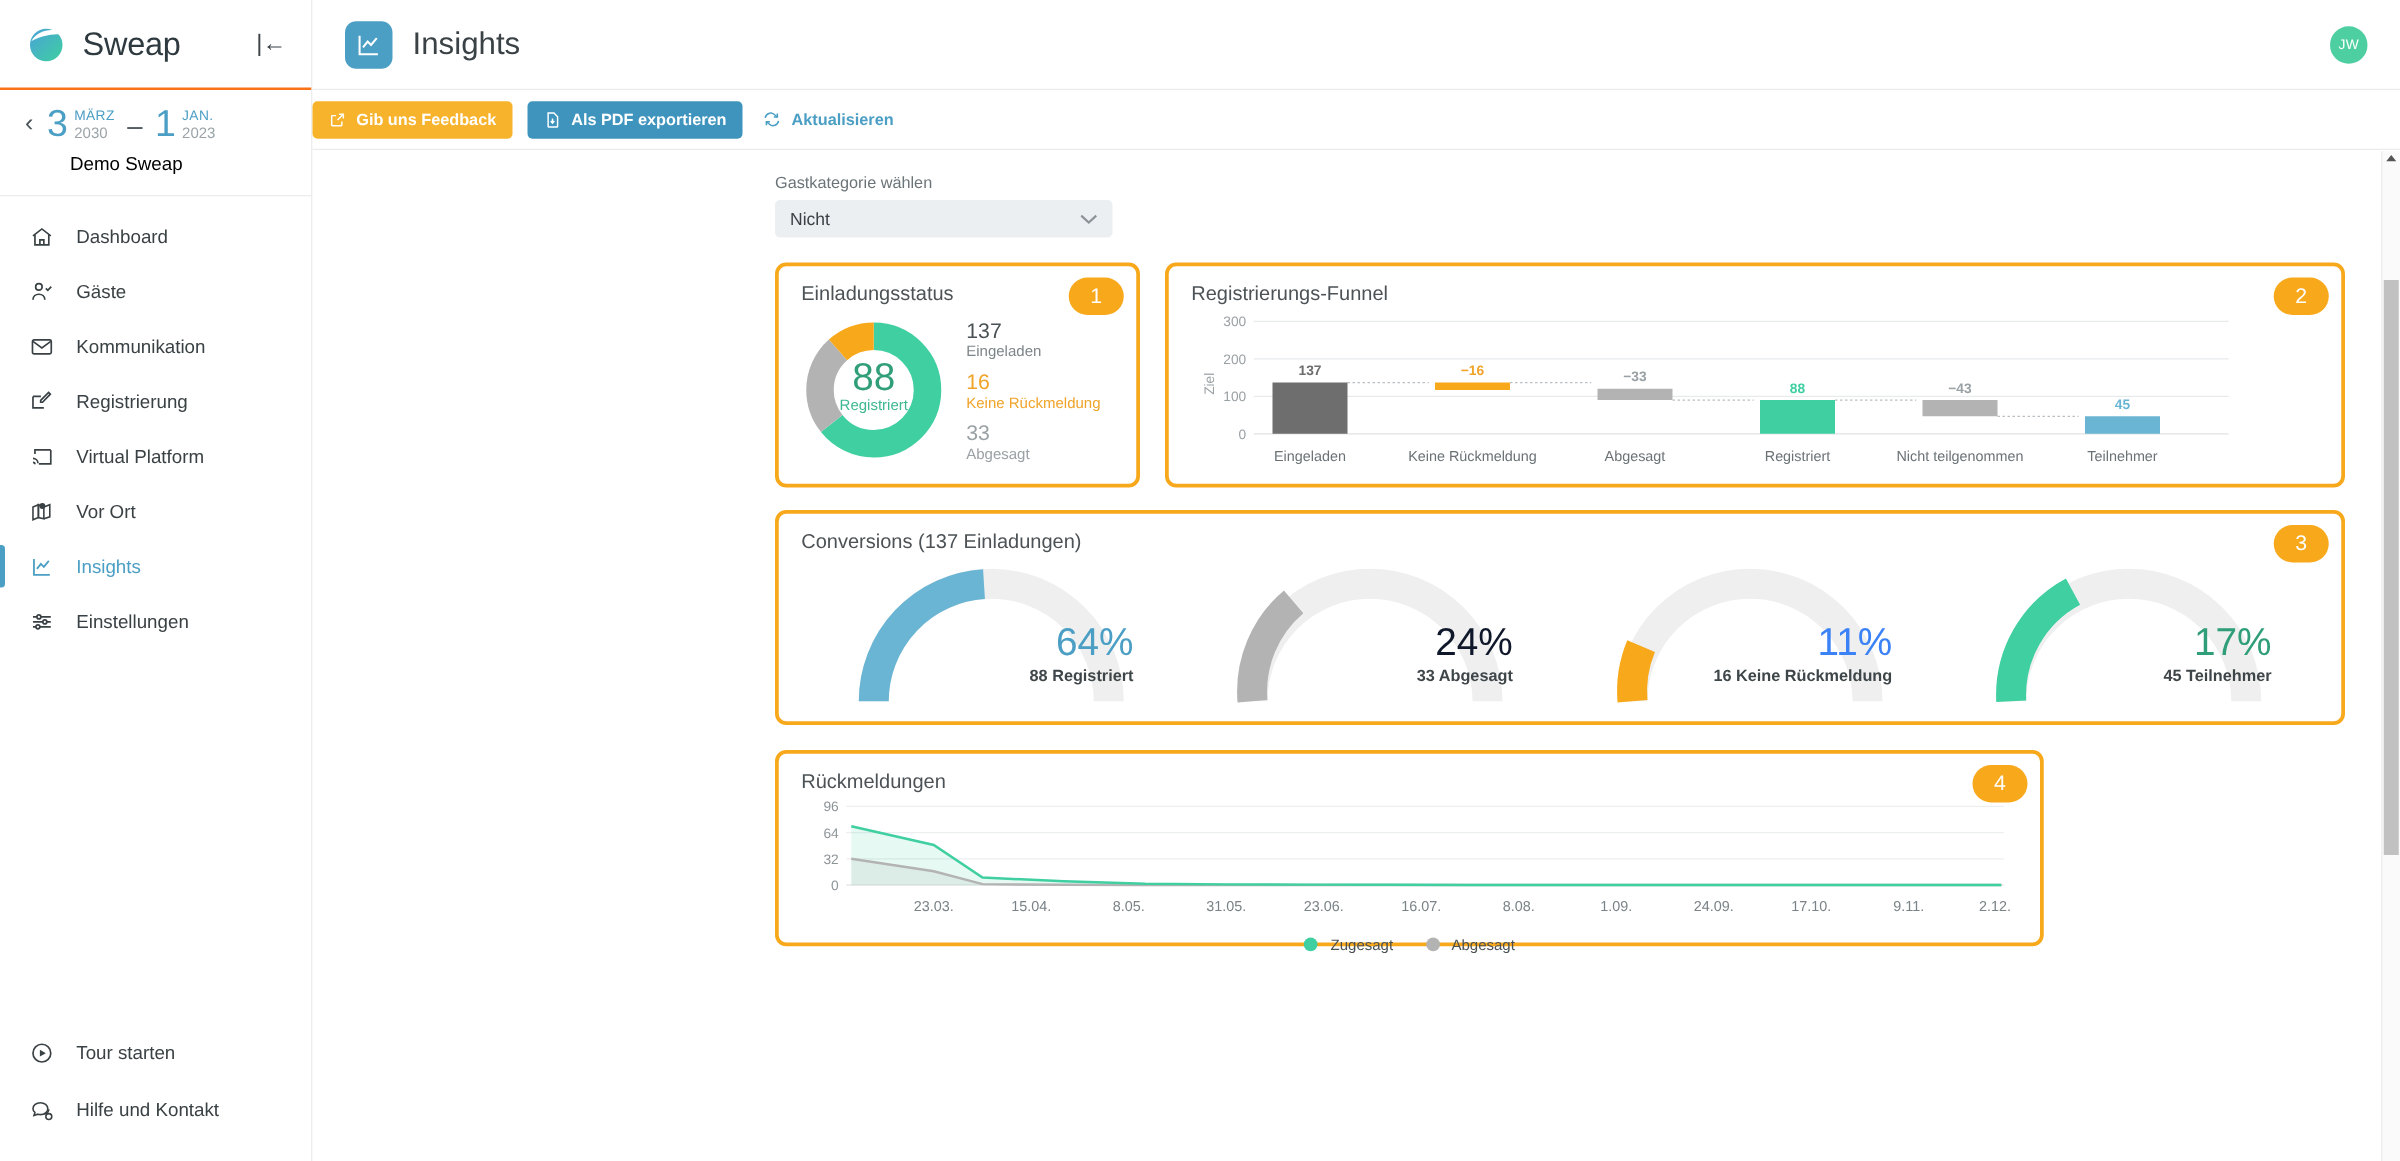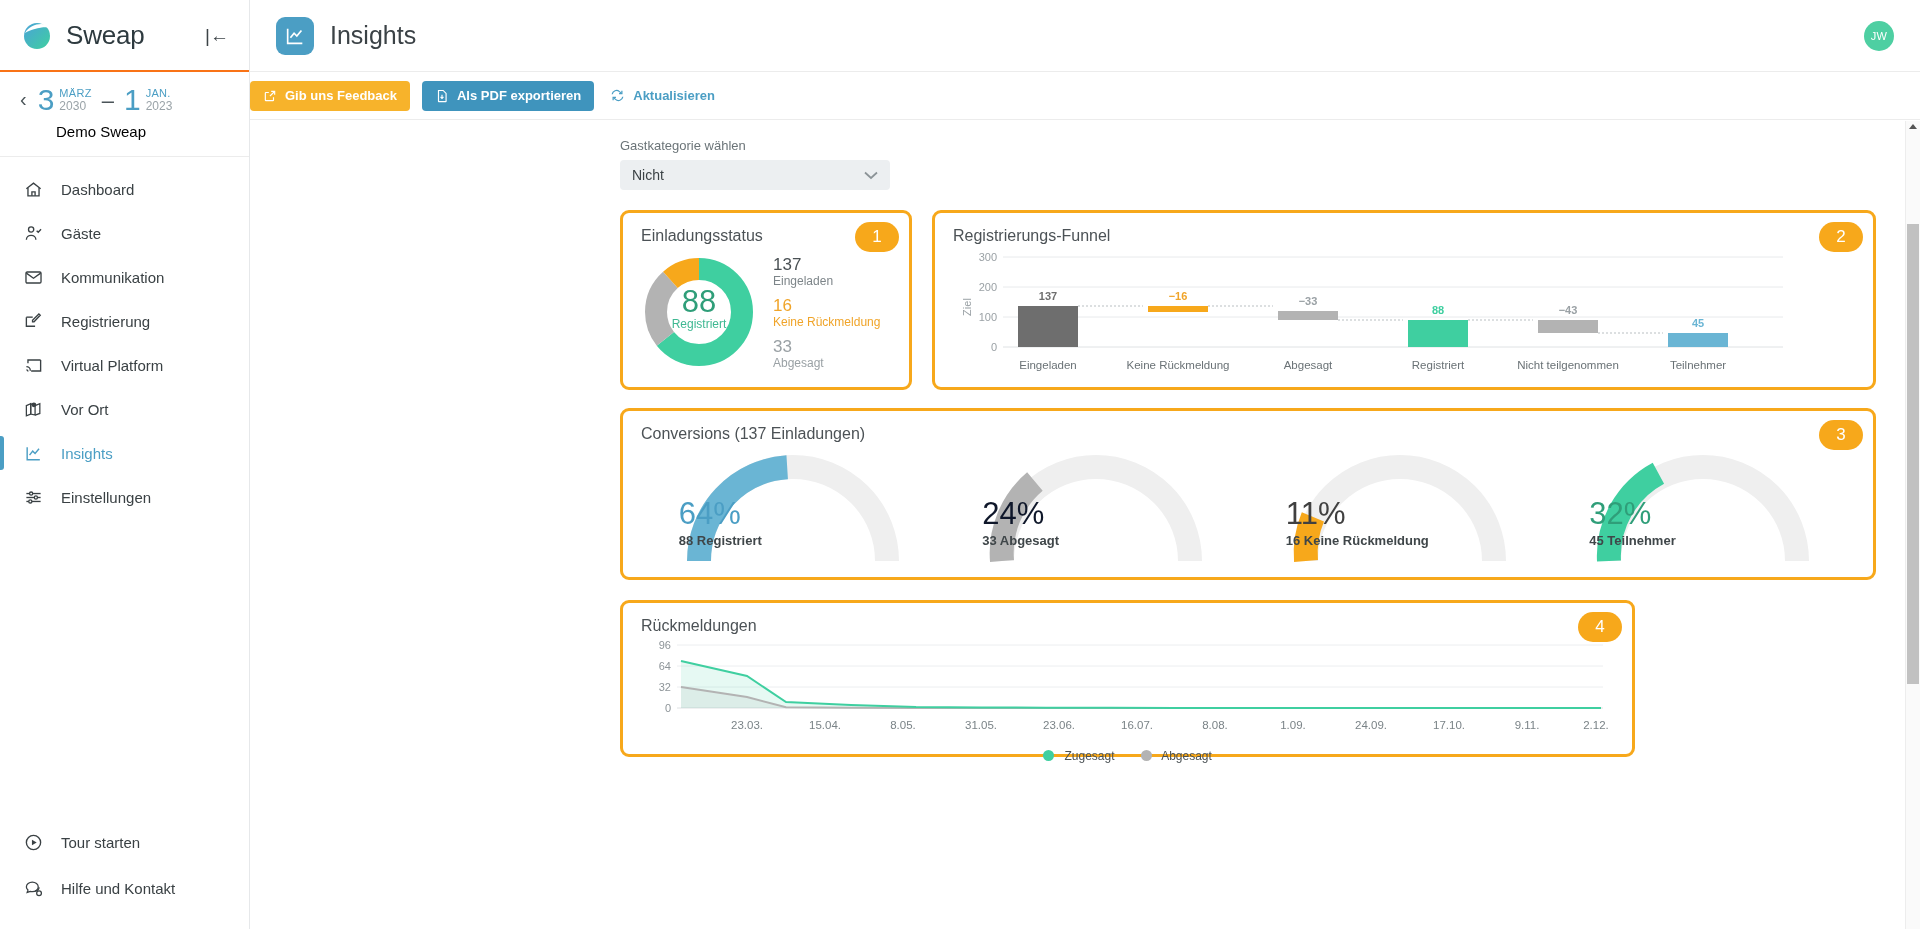--- a/index.html
+++ b/index.html
@@ -127,21 +127,21 @@
   .donut-wrap { display: flex; align-items: center; gap: 16px; padding-top: 4px; }
   .legend-col { display: flex; flex-direction: column; gap: 7px; padding-top: 2px; }
   .lg-num { font-size: 17px; line-height: 19px; }
   .lg-lab { font-size: 12px; line-height: 15px; }
   .lg-grey .lg-num { color: #4a5154; } .lg-grey .lg-lab { color: #7d8589; }
   .lg-org .lg-num, .lg-org .lg-lab { color: #f0a429; }
   .lg-gr2 .lg-num { color: #9aa1a5; } .lg-gr2 .lg-lab { color: #9aa1a5; }
 
   
   .gauge-row { display: flex; justify-content: space-around; padding-top: 2px; }
-  .gauge { width: 228px; position: relative; text-align: left; }
+  .gauge { width: 228px; position: relative; text-align: right; }
   .gauge-txt { position: absolute; left: 0; right: 0; top: 48px; }
   .g-pct { font-size: 31px; line-height: 34px; }
   .g-sub { font-size: 13px; color: #3f4649; font-weight: bold; margin-top: 2px; }
 
   
   .fb-legend {
     display: flex; justify-content: center; gap: 26px; margin-top: 2px;
     font-size: 12px; color: #4a5154; align-items: center;
   }
   .fb-legend span.dot { width: 11px; height: 11px; border-radius: 50%;
@@ -488,32 +488,32 @@
               <div class="g-sub">33 Abgesagt</div>
             </div>
           </div>
 
           <div class="gauge">
             <svg width="228" height="116" viewBox="0 0 228 116">
               <path d="M20 112 A94 94 0 0 1 208 112" fill="none" stroke="#efefef" stroke-width="24"></path>
               <path d="M20 112 A94 94 0 0 1 26.9 67.9" fill="none" stroke="#f7a81b" stroke-width="24"></path>
             </svg>
             <div class="gauge-txt">
-              <div class="g-pct" style="color:#404040">11%</div>
+              <div class="g-pct" style="color:#3b82f6">11%</div>
               <div class="g-sub">16 Keine Rückmeldung</div>
             </div>
           </div>
 
           <div class="gauge">
             <svg width="228" height="116" viewBox="0 0 228 116">
               <path d="M20 112 A94 94 0 0 1 208 112" fill="none" stroke="#efefef" stroke-width="24"></path>
               <path d="M20 112 A94 94 0 0 1 69.4 24.3" fill="none" stroke="#3fcfa0" stroke-width="24"></path>
             </svg>
             <div class="gauge-txt">
-              <div class="g-pct" style="color:#2f9e79">32%</div>
+              <div class="g-pct" style="color:#2f9e79">17%</div>
               <div class="g-sub">45 Teilnehmer</div>
             </div>
           </div>
         </div>
       </div>
 
       <div class="card card-feedback">
         <div class="card-title">Rückmeldungen</div>
         <div class="badge">4</div>
         <svg width="975" height="108" viewBox="0 0 975 108">

